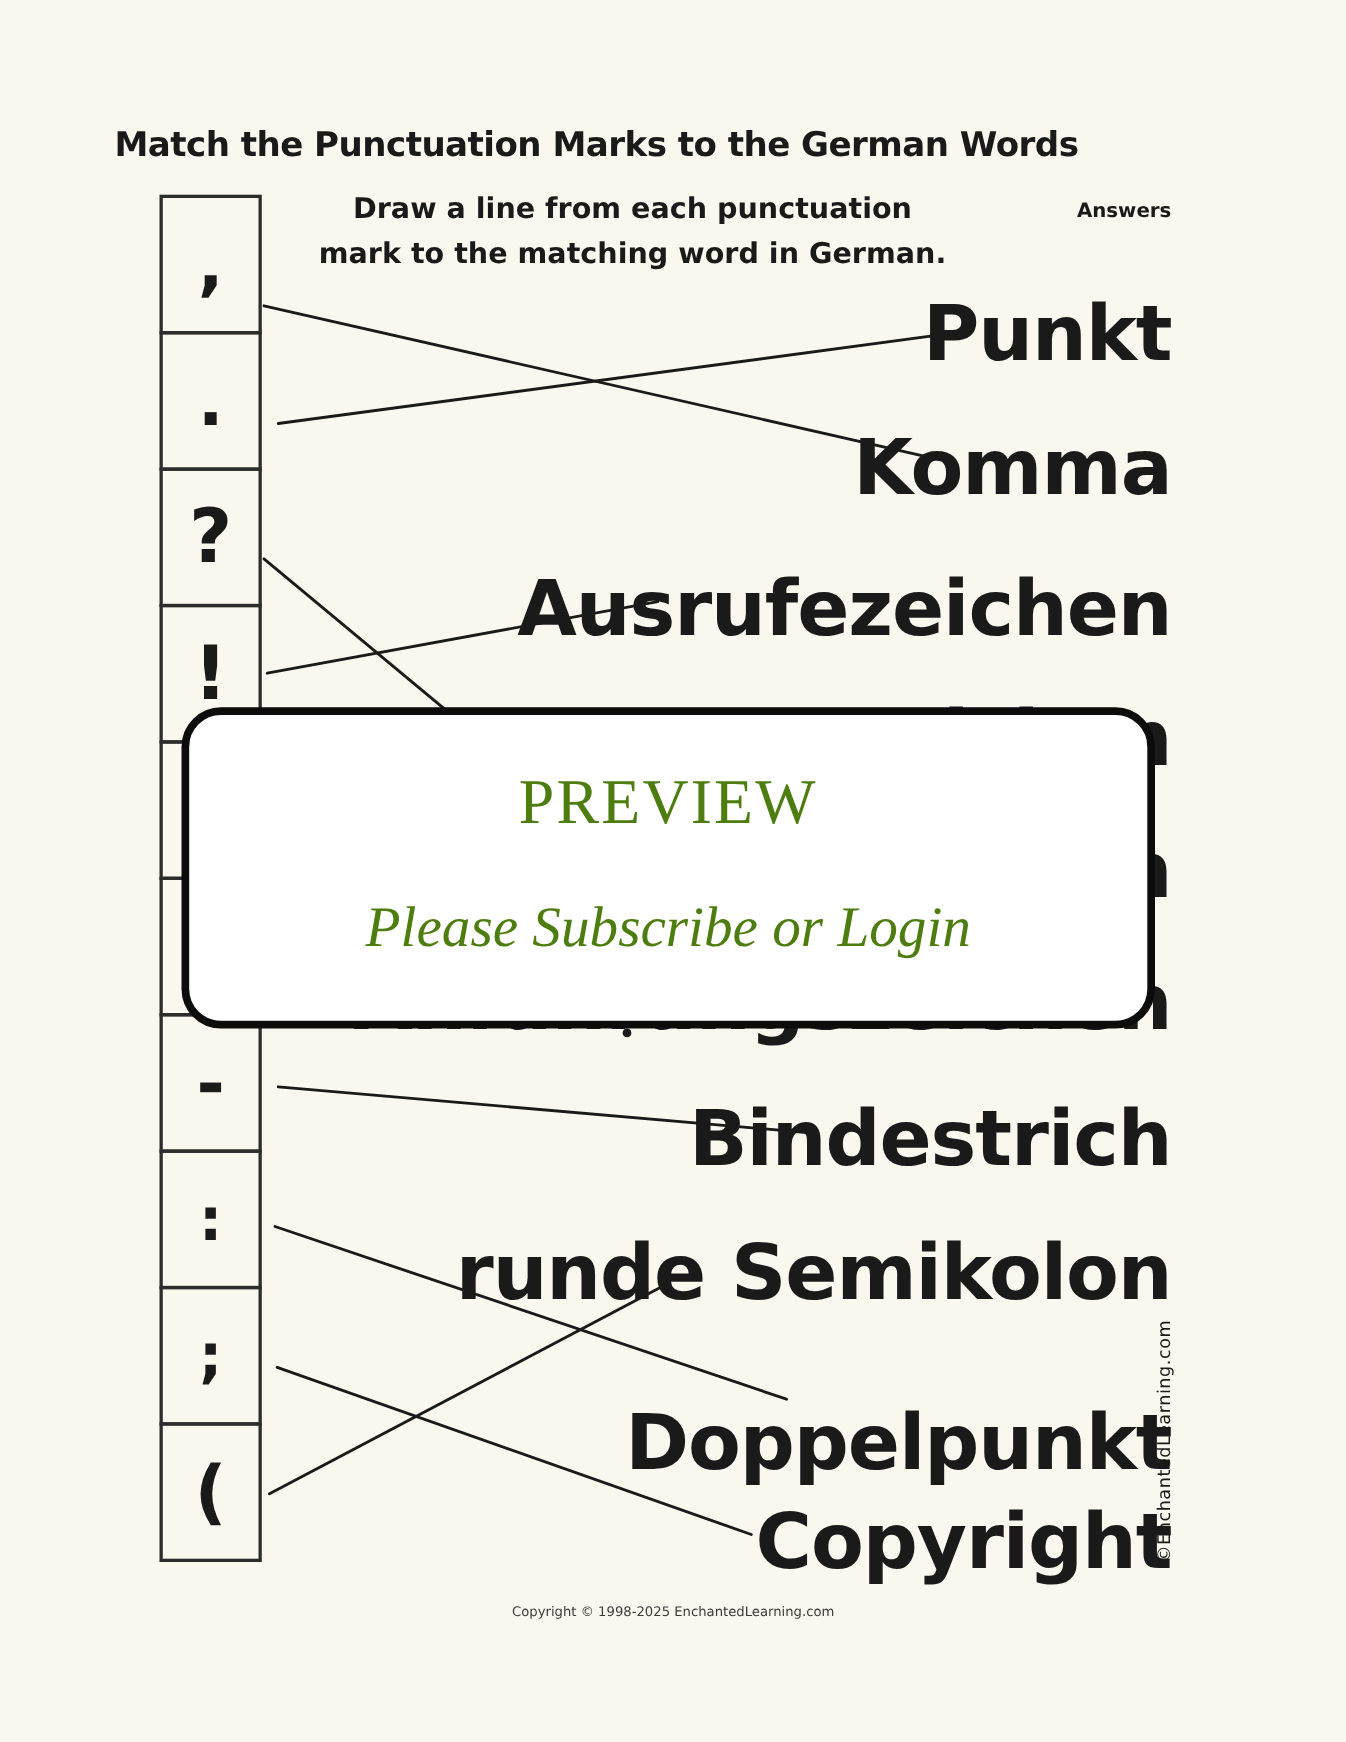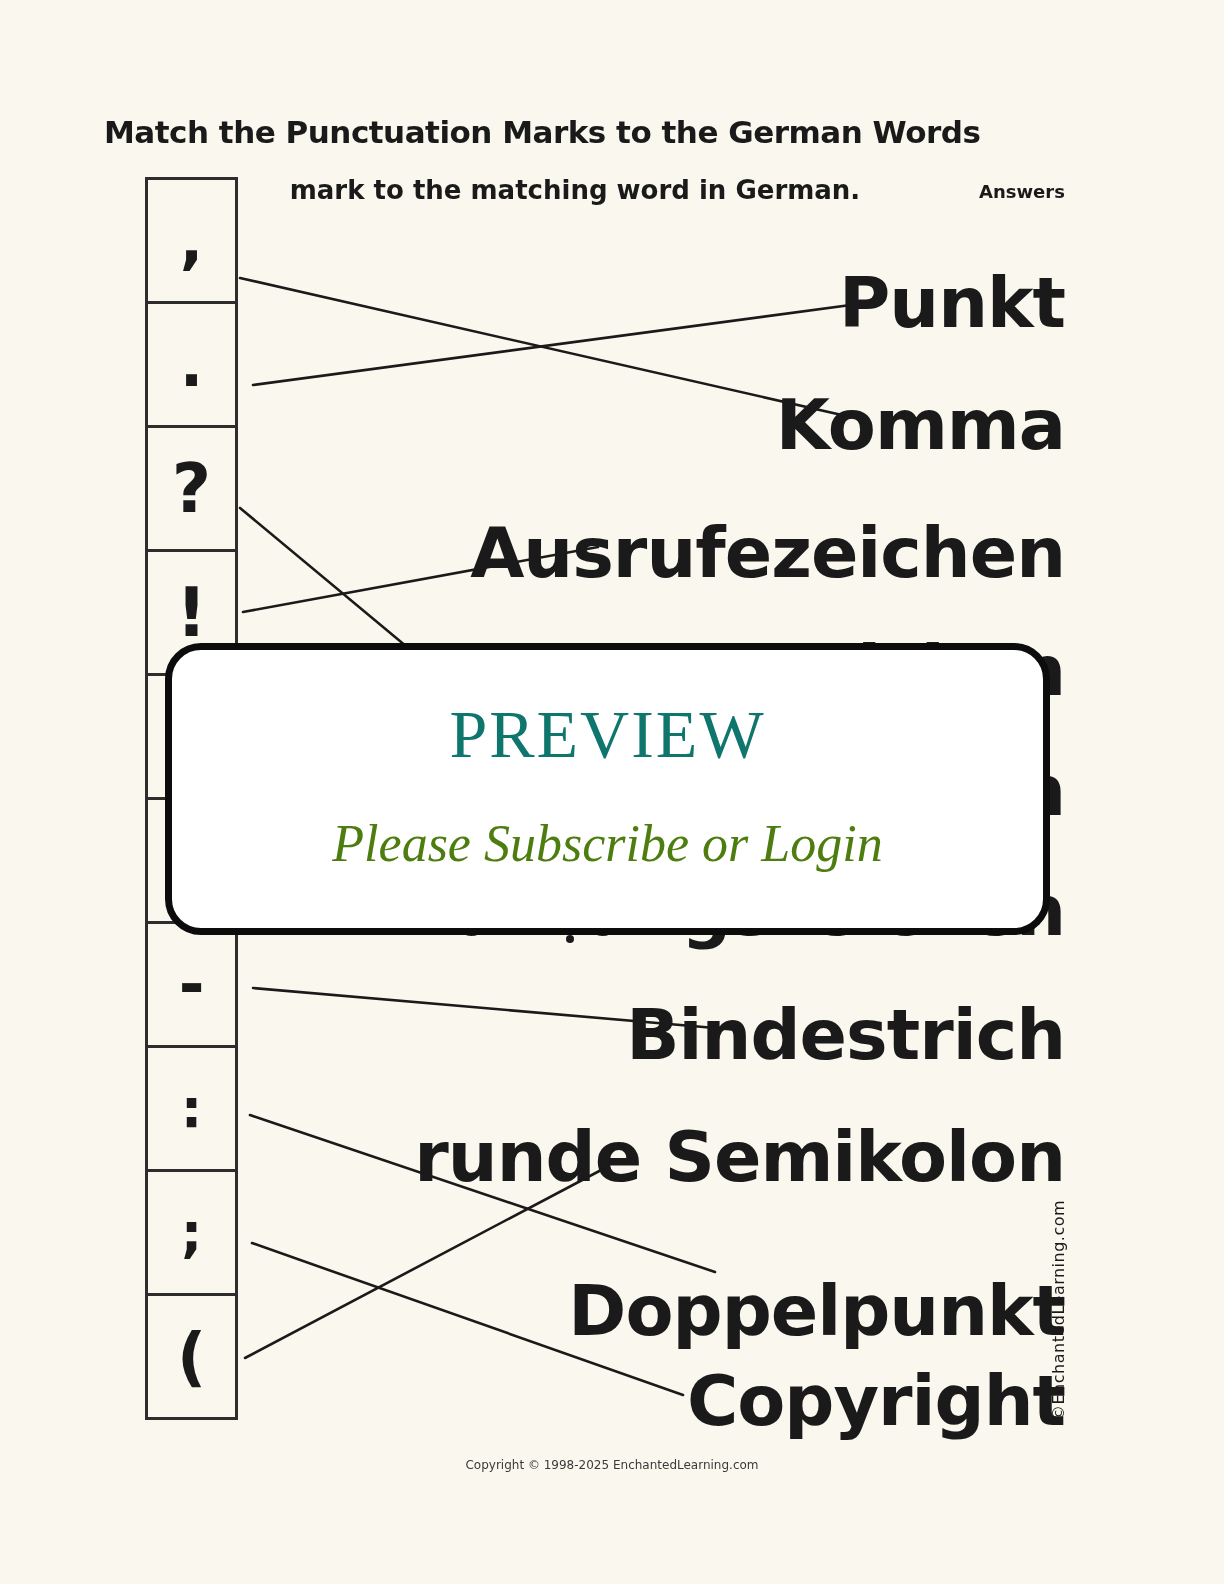--- a/index.html
+++ b/index.html
@@ -14,38 +14,39 @@
   .mark-cell{box-sizing:border-box;height:127px;margin-top:-3px;border:3px solid #2D2D2D;
              display:flex;align-items:center;justify-content:center;background:transparent;}
   .mark-cell.first{margin-top:0;}
   .mark-glyph{font-weight:bold;line-height:1;}
   .word{position:absolute;right:159px;font-size:70px;font-weight:700;line-height:1;
         white-space:nowrap;letter-spacing:-1px;z-index:1;}
   svg.lines{position:absolute;left:0;top:0;z-index:2;}
   .preview{position:absolute;left:165px;top:643px;width:885px;height:292px;box-sizing:border-box;
            background:#FFFFFF;border:7px solid #0C0C0C;border-radius:36px;z-index:5;
            font-family:"Liberation Serif",serif;text-align:center;}
-  .preview-title{position:absolute;left:0;width:100%;top:50px;font-size:68px;line-height:1;
-                 letter-spacing:2px;color:#0f766e;}
+  .preview-title{position:absolute;left:0;width:100%;top:50px;font-size:58px;line-height:1;
+                 letter-spacing:2px;color:#4d7c0f;}
   .preview-sub{position:absolute;left:0;width:100%;top:168px;font-size:52px;font-style:italic;
                line-height:1;color:#4d7c0f;}
   .side-credit{position:absolute;left:1049px;top:1421px;width:200px;height:20px;
                transform-origin:0 0;transform:rotate(-90deg);font-size:16px;
                letter-spacing:0.5px;z-index:6;white-space:nowrap;}
   .footer{position:absolute;left:0;top:1458px;width:100%;text-align:center;
           font-size:12px;color:#3A3A3A;z-index:1;}
 </style>
 </head>
 <body>
 
 <div class="page">
 
   <div class="title">Match the Punctuation Marks to the German Words</div>
 
   <div class="instr">
+    <div>Draw a line from each punctuation</div>
     <div>mark to the matching word in German.</div>
   </div>
 
   <div class="answers">Answers</div>
 
   <svg class="lines" width="1224" height="1584">
       <line x1="240" y1="278" x2="855" y2="418" stroke="#1A1A1A" stroke-width="2.6" stroke-linecap="round"></line>
       <line x1="253" y1="385" x2="873" y2="302" stroke="#1A1A1A" stroke-width="2.6" stroke-linecap="round"></line>
       <line x1="240" y1="508" x2="478" y2="706" stroke="#1A1A1A" stroke-width="2.6" stroke-linecap="round"></line>
       <line x1="243" y1="612" x2="598" y2="547" stroke="#1A1A1A" stroke-width="2.6" stroke-linecap="round"></line>

